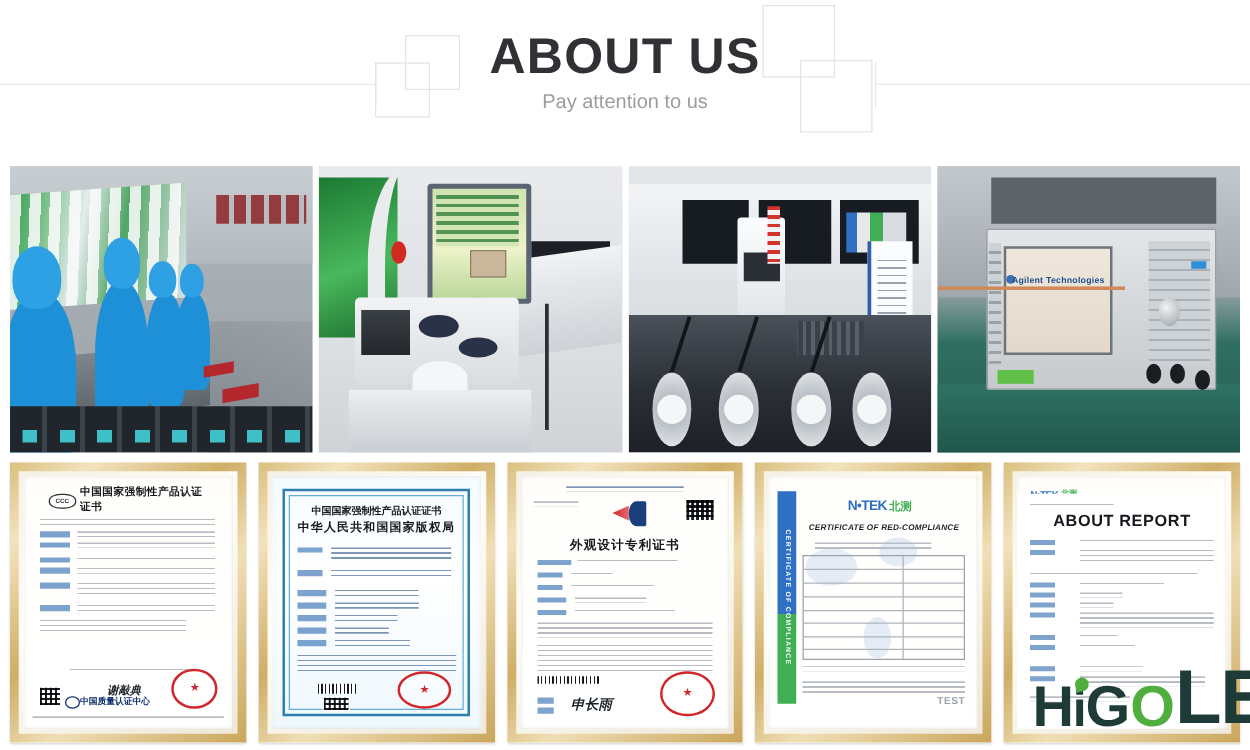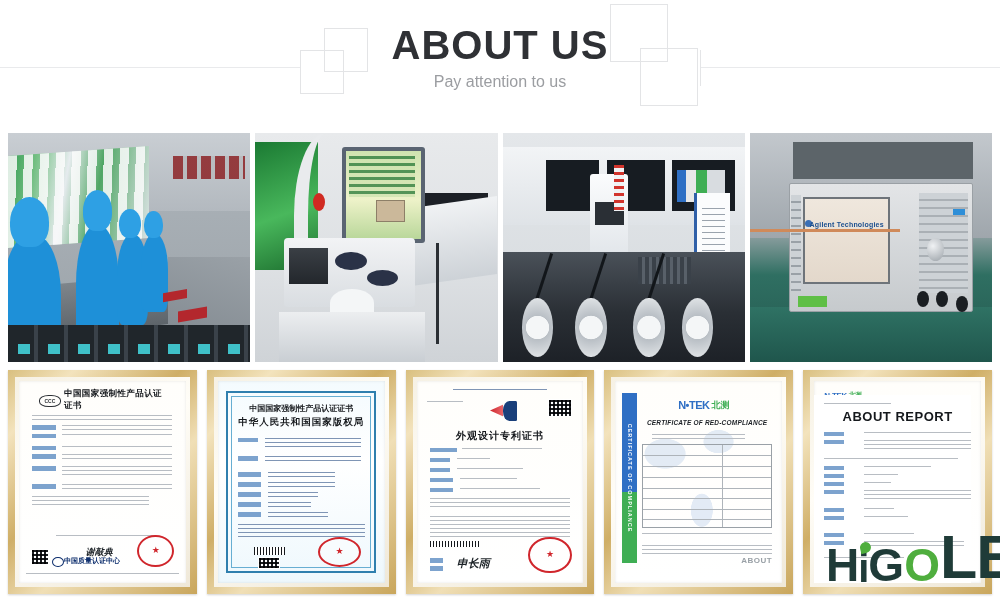--- a/index.html
+++ b/index.html
@@ -519,21 +519,21 @@
               <i style="top:13%;"></i>
               <i style="top:26%;"></i>
               <i style="top:39%;"></i>
               <i style="top:52%;"></i>
               <i style="top:65%;"></i>
               <i style="top:78%;"></i>
               <i style="top:90%;"></i>
             </div>
             <div class="lines" style="top:75%; left:16%; width:78%; height:2%;"></div>
             <div class="lines" style="bottom:14%; left:16%; width:78%; height:5%;"></div>
-            <div class="foot">ABOUT</div>
+            <div class="foot">TEST</div>
           </div>
         </div>
       </div>
     </div>
 
     <div class="cert c5 cert-tint-warm">
       <div class="frame">
         <div class="mat">
           <div class="paper-in">
             <div class="ntek">

